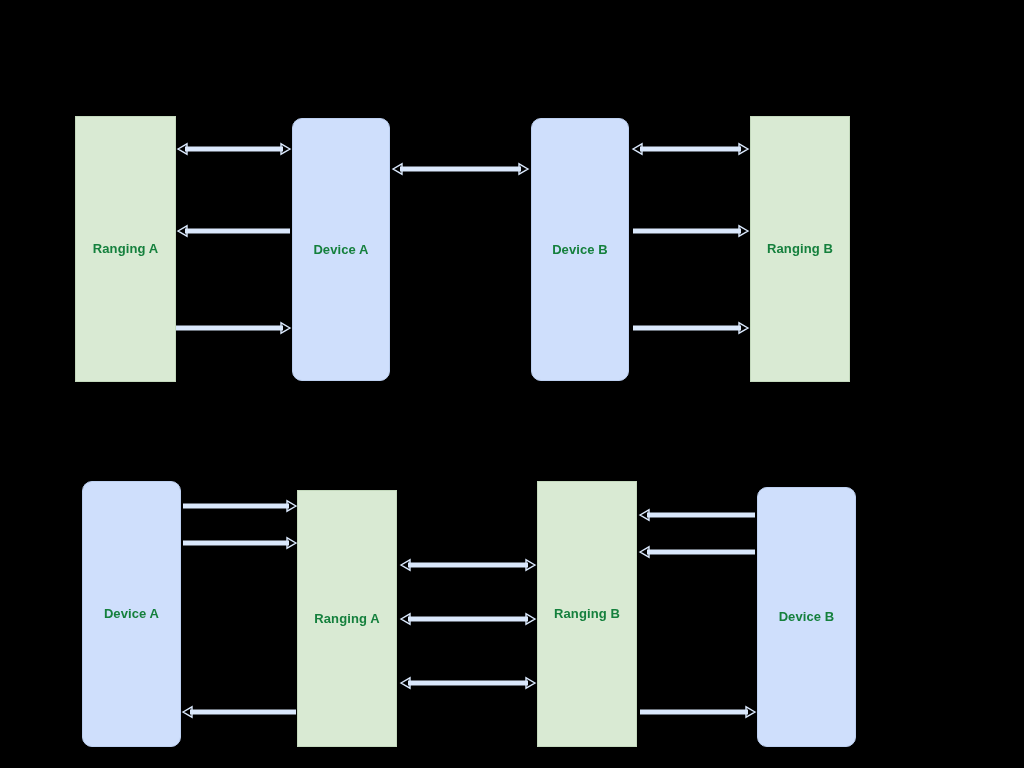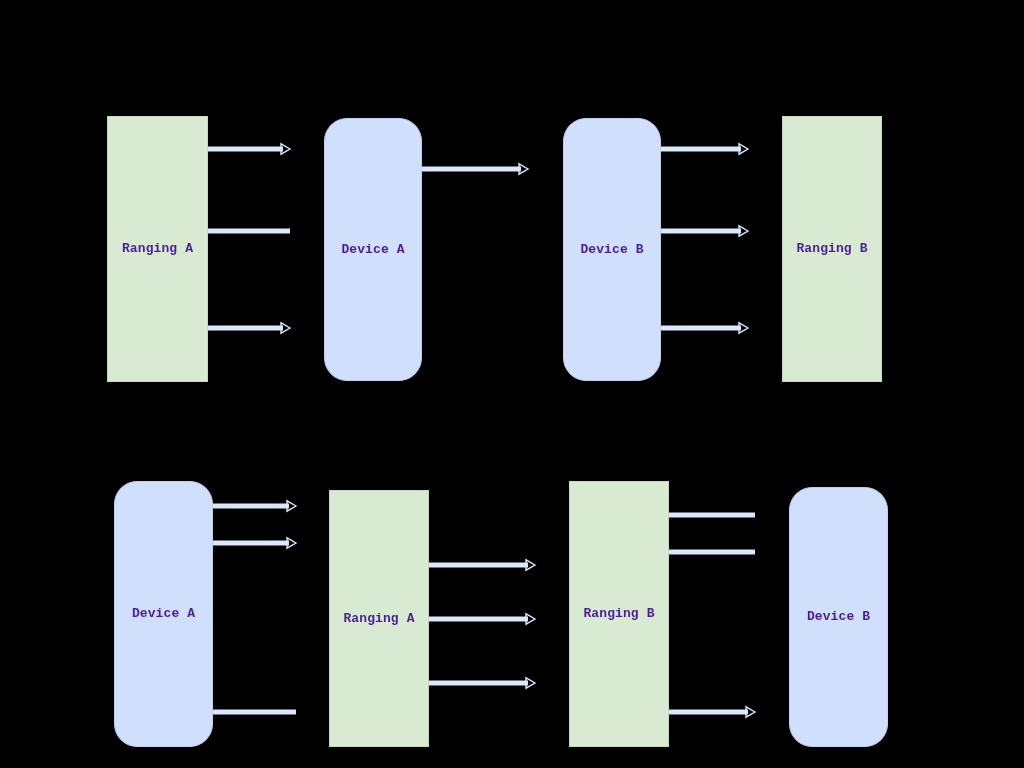--- a/index.html
+++ b/index.html
@@ -21,37 +21,36 @@
     top: 0;
     width: 1024px;
     height: 768px;
   }
   .node {
     position: absolute;
     box-sizing: border-box;
     display: flex;
     align-items: center;
     justify-content: center;
-    font-family: Liberation Mono, monospace;
+    font-family: Liberation Sans, sans-serif;
     font-size: 13px;
     font-weight: bold;
-    color: #4c1d95;
+    color: #15803d;
     text-align: center;
     line-height: 1.2;
     letter-spacing: 0.1px;
-    margin-left: 32px;
   }
   .node.green {
     background: #d9ead3;
     border: 1px solid #c4d9bd;
   }
   .node.blue {
     background: #cfdffc;
     border: 1px solid #bdd0f0;
-    border-radius: 23px;
+    border-radius: 10px;
   }
   .node-label {
     pointer-events: none;
   }
   svg.arrow-layer {
     position: absolute;
     left: 0;
     top: 0;
     width: 1024px;
     height: 768px;

